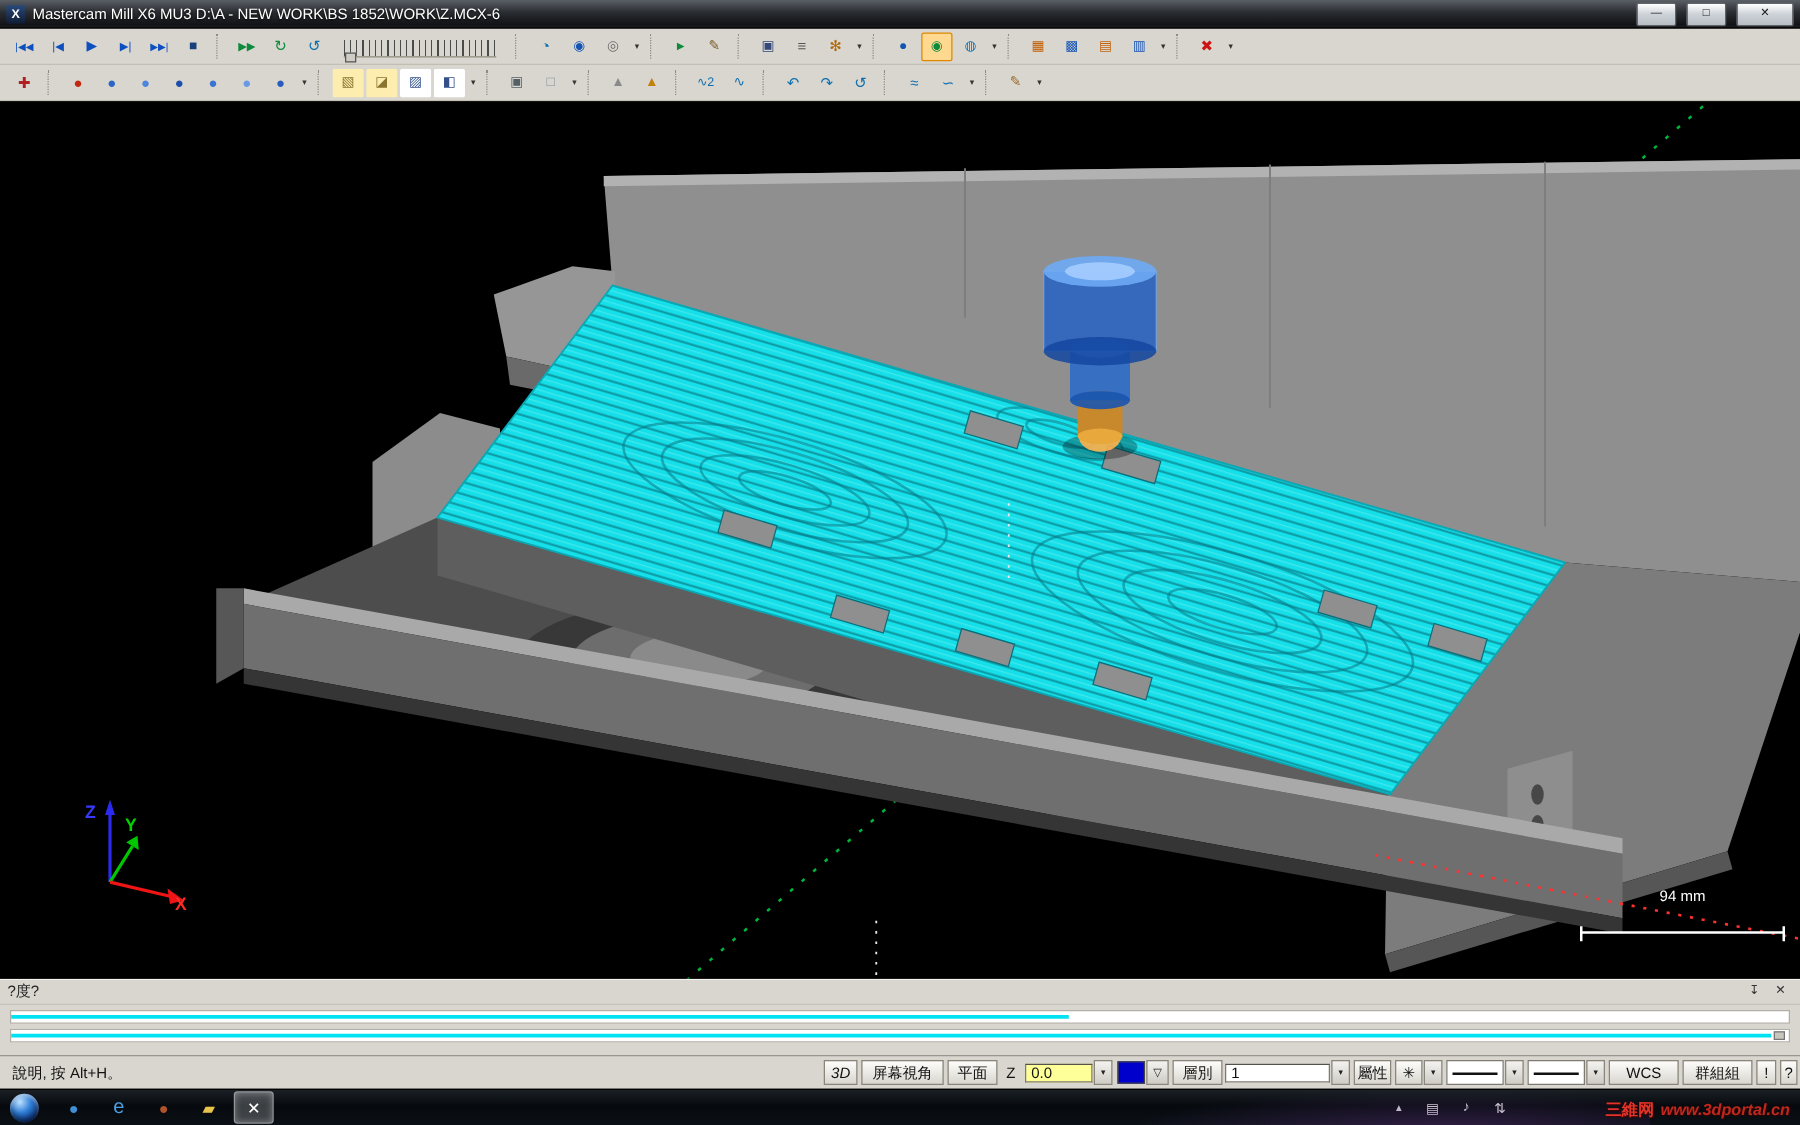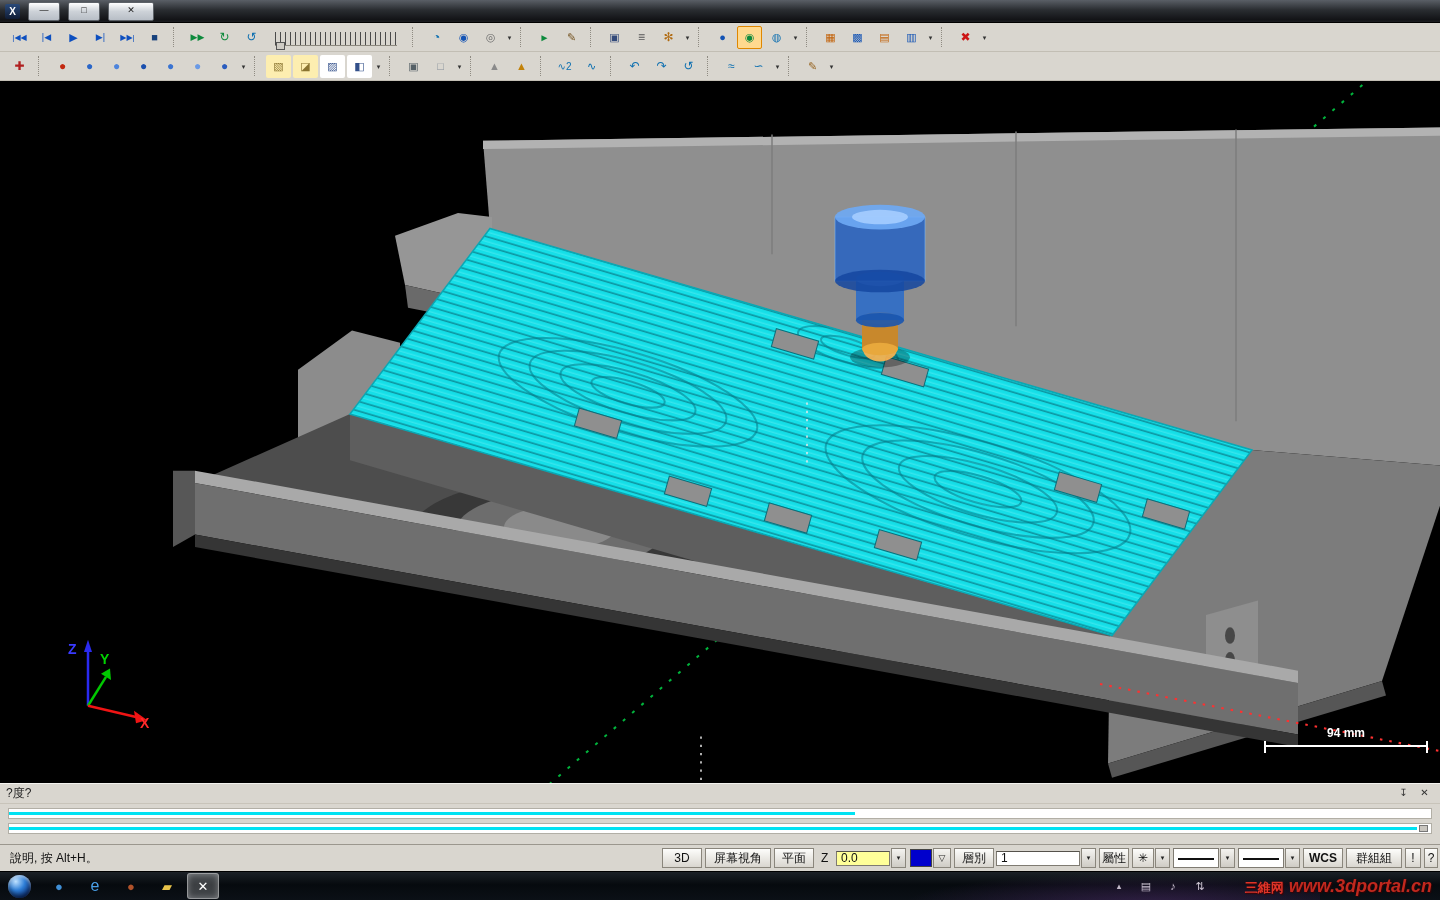--- a/index.html
+++ b/index.html
@@ -29,21 +29,21 @@
   .tslider{width:122px;height:13px;margin:3px 10px 0 10px;position:relative;align-self:center;
     background:repeating-linear-gradient(90deg,#4a4a4a 0 1px,transparent 1px 5px);border-bottom:1px solid #8d897f;}
   .tslider-handle{position:absolute;left:1px;bottom:-5px;width:7px;height:6px;background:#cfccc5;border:1px solid #555;display:block;}
 
   
   .viewport{flex:1;min-height:0;position:relative;background:#000;overflow:hidden;}
   .viewport svg.scene{position:absolute;inset:0;width:100%;height:100%;display:block;}
   .timerbox{position:absolute;top:0;right:0;width:214px;height:46px;background:#000;border-left:1px solid #2a2a2a;border-bottom:1px solid #2a2a2a;
     color:#fff;font-family:"DejaVu Sans Mono",monospace;font-size:12.5px;font-weight:bold;line-height:1.55;padding:4px 8px;box-sizing:border-box;white-space:nowrap;}
   .scalebar{position:absolute;right:12px;bottom:36px;width:164px;color:#fff;}
-  .scale-text{text-align:center;font-size:12px;margin-bottom:5px;font-weight:bold;}
+  .scale-text{text-align:center;font-size:12px;margin-bottom:21px;font-weight:normal;}
   .scale-line{height:0;border-top:2px solid #fff;position:relative;}
   .scale-line::before,.scale-line::after{content:"";position:absolute;top:-6px;width:2px;height:12px;background:#fff;}
   .scale-line::before{left:0;} .scale-line::after{right:0;}
 
   
   .panel{height:60px;flex:0 0 60px;background:#d9d6cf;border-top:1px solid #f4f3ef;}
   .panel-header{height:19px;display:flex;align-items:center;padding:0 6px;font-size:12px;color:#222;border-bottom:1px solid #c8c4ba;}
   .panel-title{flex:1;}
   .ph-btn{width:17px;height:15px;line-height:14px;text-align:center;font-size:10px;color:#333;border:1px solid transparent;margin-left:2px;}
   .tracks{padding:4px 8px 0 8px;}
@@ -75,29 +75,30 @@
   .start-orb{width:23px;height:23px;margin-left:8px;border-radius:50%;flex:0 0 auto;
     background:radial-gradient(circle at 34% 28%,#bfe2ff,#2f7fd8 40%,#0b2f78 78%,#061a40);
     box-shadow:inset 0 -3px 5px rgba(0,0,0,.5), inset 0 2px 3px rgba(255,255,255,.55);}
   .tb-apps{display:flex;align-items:center;margin-left:8px;}
   .tb-icon{width:30px;height:24px;margin-left:4px;display:flex;align-items:center;justify-content:center;border-radius:3px;border:1px solid transparent;}
   .tb-icon.active{background:rgba(255,255,255,.22);border:1px solid rgba(255,255,255,.45);box-shadow:inset 0 0 6px rgba(255,255,255,.35);}
   .tray{margin-left:auto;display:flex;align-items:center;gap:7px;padding-right:230px;}
   .tray .tb-icon{width:18px;margin-left:0;}
   .watermark{position:absolute;right:8px;bottom:3px;display:flex;align-items:baseline;gap:5px;z-index:5;white-space:nowrap;}
   .wm1{font-size:13px;color:#e03428;font-weight:bold;text-shadow:1px 1px 1px #400;}
-  .wm2{font-size:18px;color:#c0281e;font-weight:bold;font-style:italic;text-shadow:1px 1px 1px rgba(60,0,0,.8);}
+  .wm2{font-size:13px;color:#c0281e;font-weight:bold;font-style:italic;text-shadow:1px 1px 1px rgba(60,0,0,.8);}
 </style>
 </head>
 <body>
 
 <div class="app">
 
   <div class="titlebar">
     <span class="app-icon">X</span>
+    <span class="title-text">Mastercam Mill X6 MU3  D:\A - NEW WORK\BS 1852\WORK\Z.MCX-6</span>
     <span class="win-btn">—</span>
     <span class="win-btn">□</span>
     <span class="win-btn close">✕</span>
   </div>
 
 
   <div class="toolbar">
       <span class="tbtn" style="color: rgb(13, 79, 191); font-size: 8px;">|◀◀</span>
       <span class="tbtn" style="color: rgb(13, 79, 191); font-size: 9px;">|◀</span>
       <span class="tbtn" style="color: rgb(13, 79, 191); font-size: 11px;">▶</span>
@@ -318,21 +319,21 @@
         <i class="track-fill" style="width: 99%;"></i>
         <span class="track-thumb"></span>
       </div>
     </div>
   </div>
 
   <div class="statusbar">
     <span class="sb-left">說明, 按 Alt+H。</span>
     <span class="sb-spacer"></span>
     <span style="display:flex;align-items:center;">
-        <span class="sb-btn" style="width: 40px;">3D</span>
+        <span class="sb-btn" style="width: 27px; font-style: italic;">3D</span>
         <span class="sb-btn" style="width: 66px;">屏幕視角</span>
         <span class="sb-btn" style="width: 40px;">平面</span>
         <span class="sb-label" style="width: 12px;">Z</span>
         <span class="sb-input" style="background: rgb(255, 255, 153); width: 54px;">0.0</span>
         <span class="sb-drop">▾</span>
         <span class="sb-swatch" style="background: rgb(0, 0, 204); width: 22px;"></span>
         <span class="sb-drop sb-dropbox" style="width: 18px;">▽</span>
         <span class="sb-btn" style="width: 40px;">層別</span>
         <span class="sb-input" style="background: rgb(255, 255, 255); width: 84px;">1</span>
         <span class="sb-drop">▾</span>
@@ -340,21 +341,21 @@
         <span class="sb-btn" style="width: 22px;">✳</span>
         <span class="sb-drop">▾</span>
         <span class="sb-line" style="width: 46px;">
           <i></i>
         </span>
         <span class="sb-drop">▾</span>
         <span class="sb-line" style="width: 46px;">
           <i></i>
         </span>
         <span class="sb-drop">▾</span>
-        <span class="sb-btn" style="width: 40px; font-weight: bold;">WCS</span>
+        <span class="sb-btn" style="width: 56px;">WCS</span>
         <span class="sb-btn" style="width: 56px;">群組組</span>
         <span class="sb-btn" style="width: 16px;">!</span>
         <span class="sb-btn" style="width: 14px;">?</span>
       </span>
   </div>
 
   <div class="taskbar">
     <span class="start-orb"></span>
     <span class="tb-apps">
         <span class="tb-icon" style="color: rgb(63, 143, 214); font-size: 13px;">●</span>

